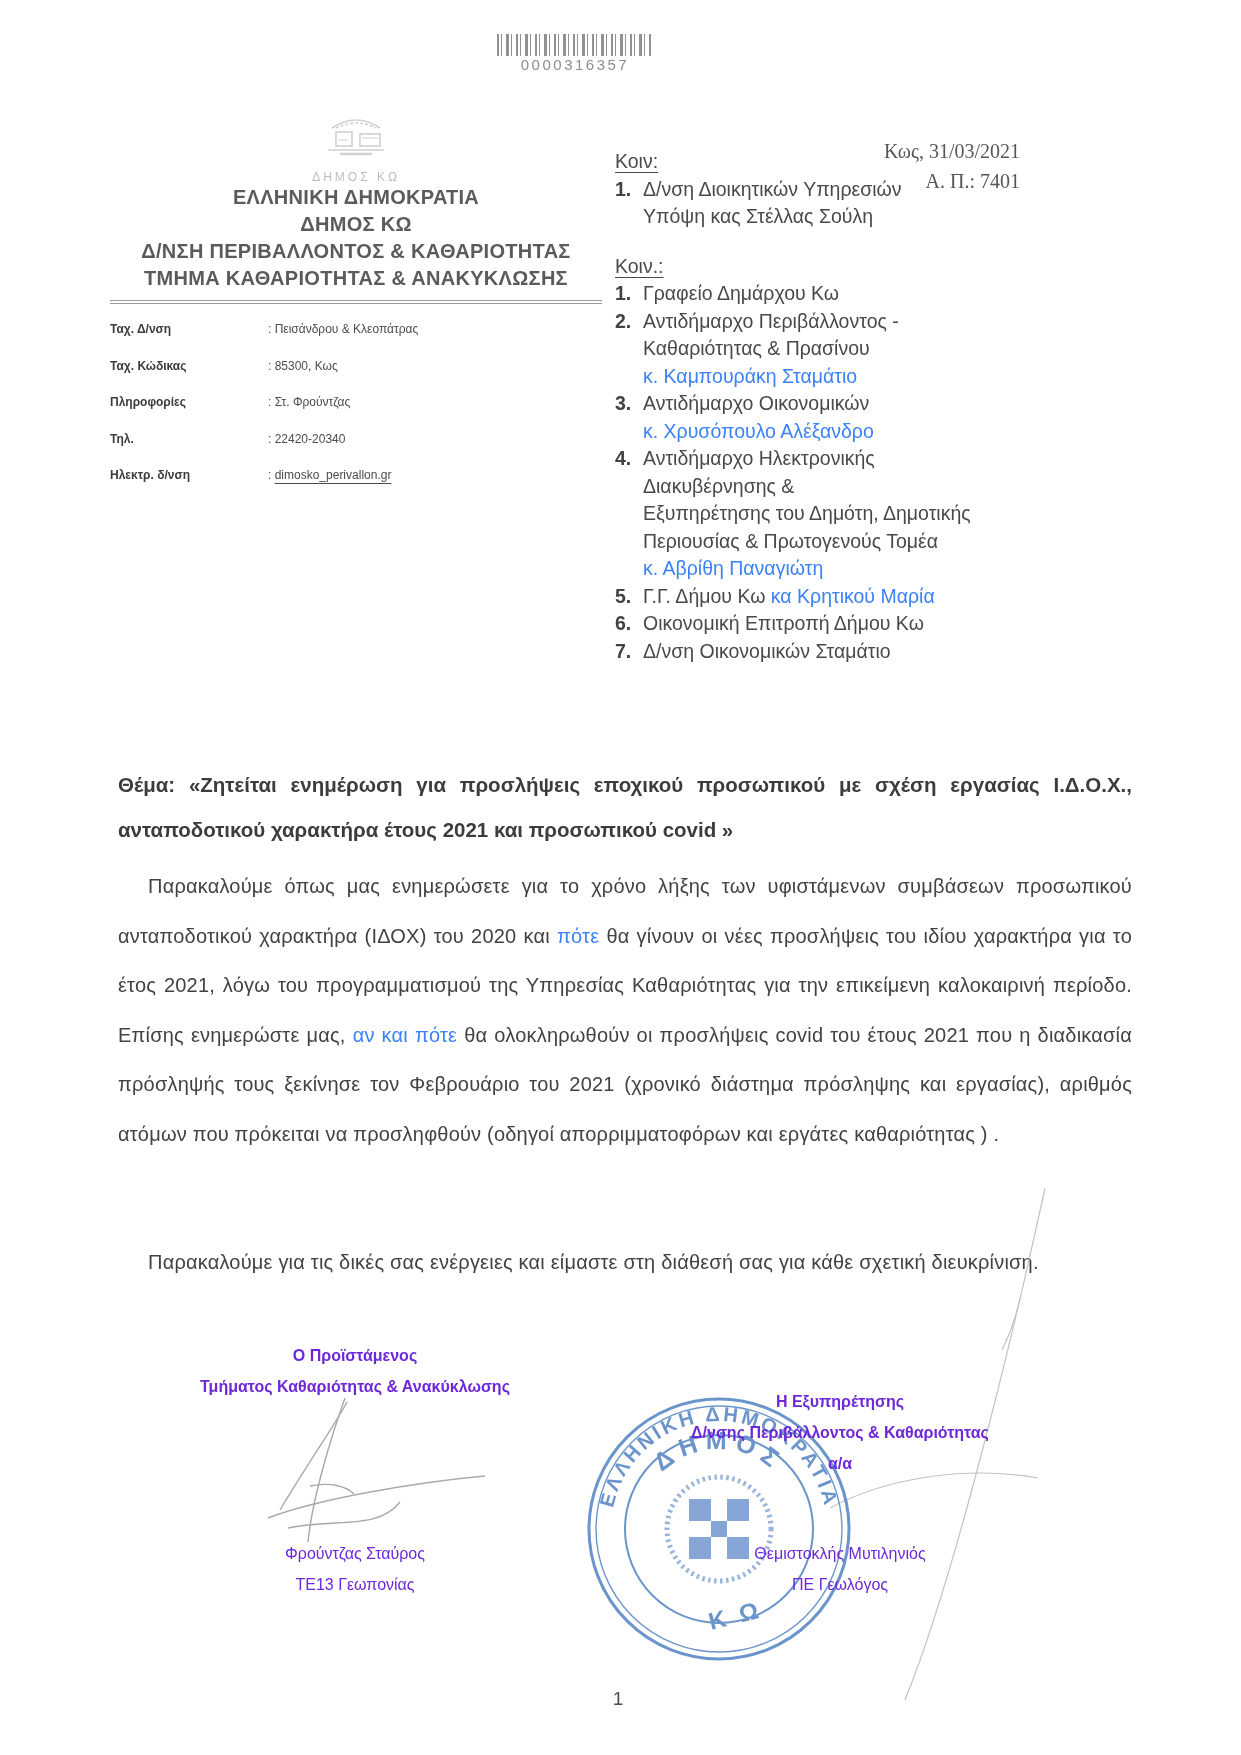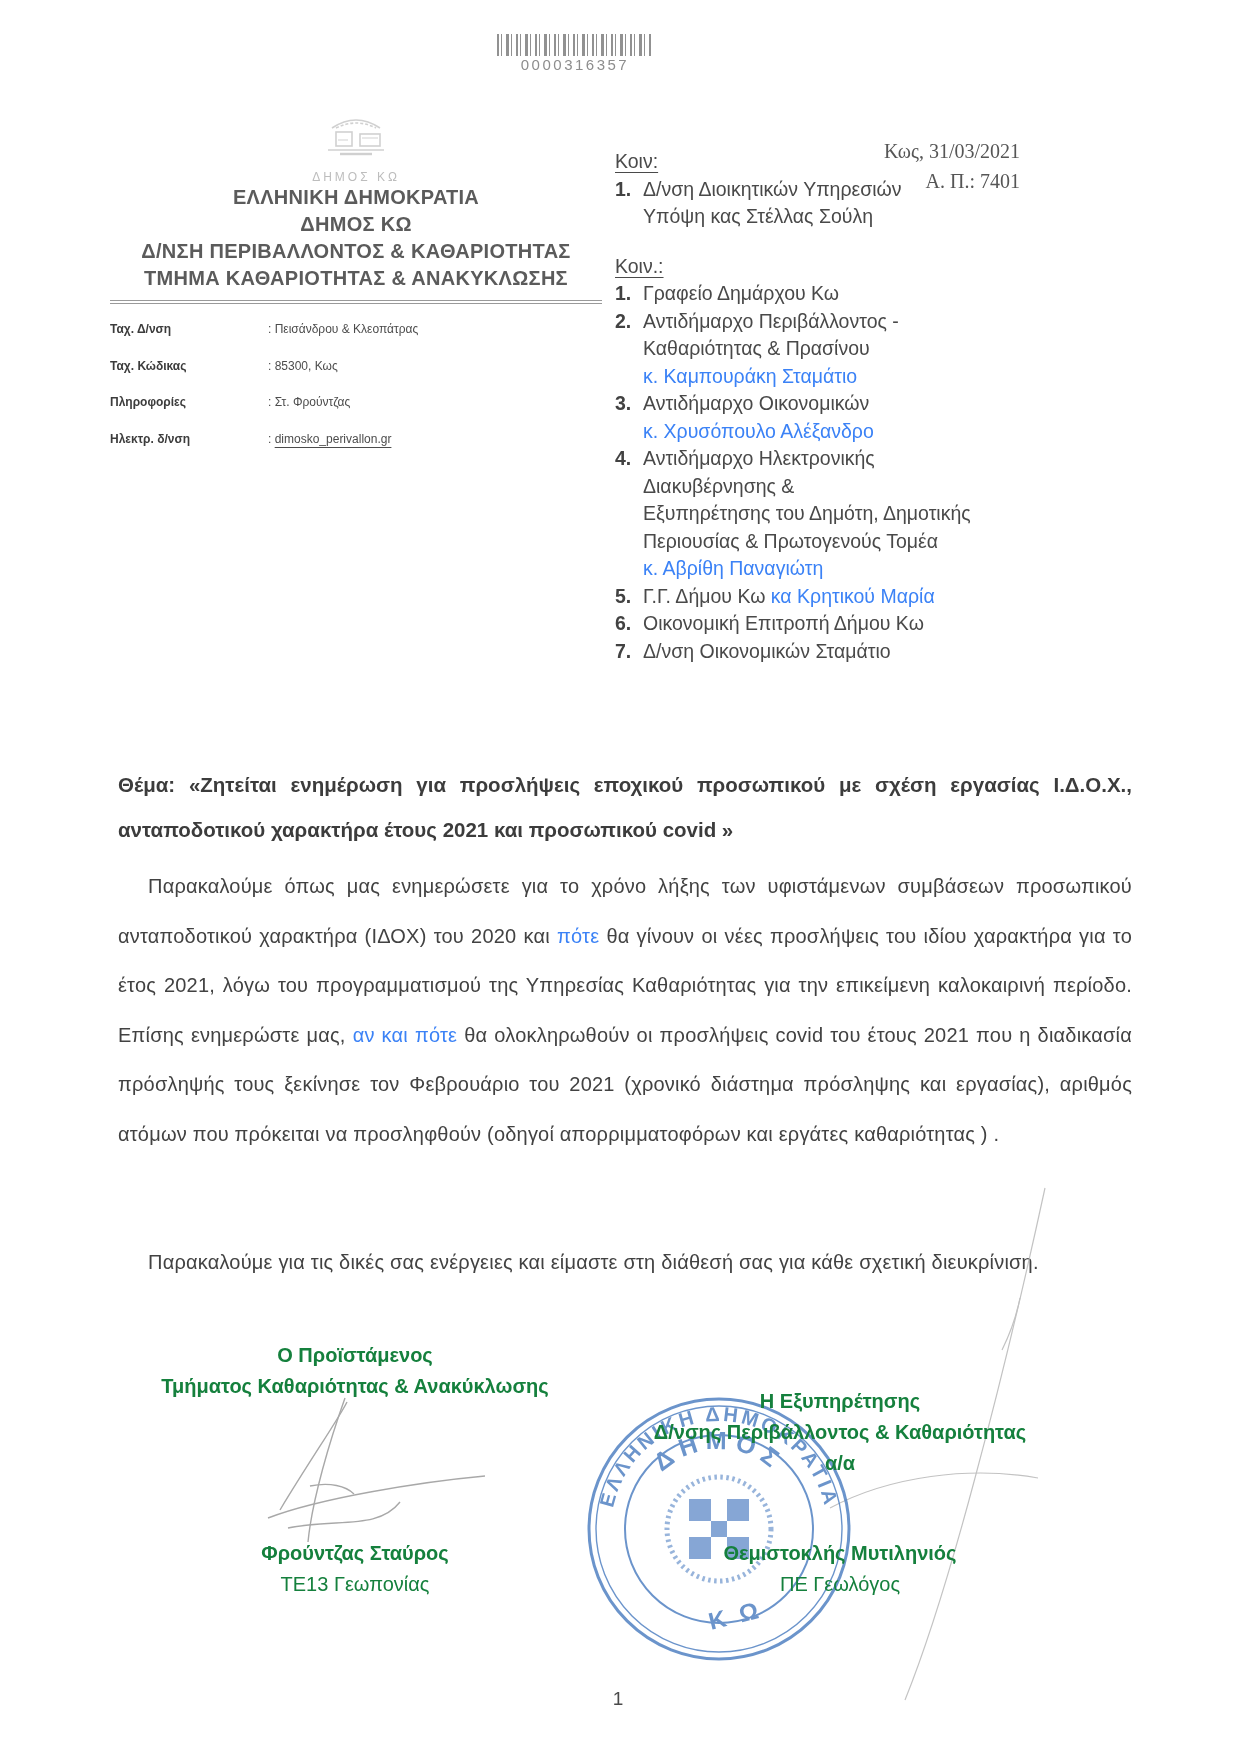--- a/index.html
+++ b/index.html
@@ -42,29 +42,29 @@
   .bold{font-weight:400;color:#3b82f6;}
   
   .subject{position:absolute;left:118px;top:762px;width:1014px;
            font-size:20.5px;font-weight:700;color:#3c3c3c;line-height:45px;text-align:justify;}
   
   .body-par{position:absolute;left:118px;width:1014px;font-size:20px;color:#424242;
             line-height:49.5px;text-align:justify;text-indent:30px;letter-spacing:.2px;}
   .p1{top:862px;}
   .p2{top:1238px;}
   
-  .sig-head,.sig-name{position:absolute;text-align:center;font-size:20px;line-height:31px;color:#15803d;}
+  .sig-head,.sig-name{position:absolute;text-align:center;font-size:16px;line-height:31px;color:#6d28d9;}
   .sig-left-head{left:140px;top:1340px;width:430px;}
   .sig-right-head{left:620px;top:1386px;width:440px;}
   .sig-left-name{left:140px;top:1538px;width:430px;}
   .sig-right-name{left:620px;top:1538px;width:440px;}
   .sig-title1{font-weight:700;}
   .sig-title2{font-weight:600;}
   .sig-aa{font-weight:600;}
-  .sig-name-line{font-weight:700;}
+  .sig-name-line{font-weight:400;}
   .sig-role{font-weight:500;}
   .sig-scribble{position:absolute;left:250px;top:1390px;}
   .faint-scribble{position:absolute;left:770px;top:1178px;}
   
   .stamp{position:absolute;left:583px;top:1393px;opacity:.82;}
   
   .pagenum{position:absolute;left:528px;top:1688px;width:180px;text-align:center;
            font-size:19px;color:#4a4a4a;}
 </style>
 </head>
@@ -103,20 +103,24 @@
         <span class="contact-label">Ταχ. Δ/νση</span>
         <span class="contact-value">: Πεισάνδρου &amp; Κλεοπάτρας</span>
       </div>
       <div class="contact-row">
         <span class="contact-label">Ταχ. Κώδικας</span>
         <span class="contact-value">:  85300, Κως</span>
       </div>
       <div class="contact-row">
         <span class="contact-label">Πληροφορίες</span>
         <span class="contact-value">: Στ. Φρούντζας</span>
+      </div>
+      <div class="contact-row">
+        <span class="contact-label">Τηλ.</span>
+        <span class="contact-value">: 22420-20340</span>
       </div>
       <div class="contact-row">
         <span class="contact-label">Ηλεκτρ. δ/νση</span>
         <span class="contact-value">
           <span>: </span><span class="email-link">dimosko_perivallon.gr</span>
         </span>
       </div>
     </div>
   </div>
 

